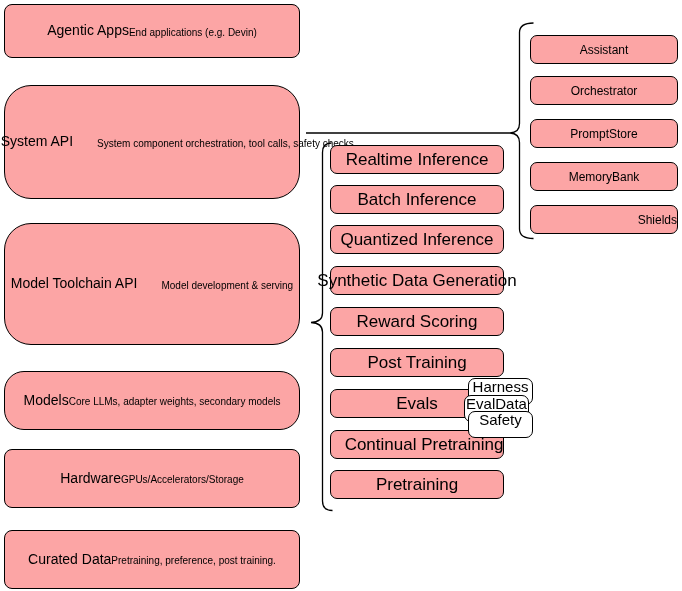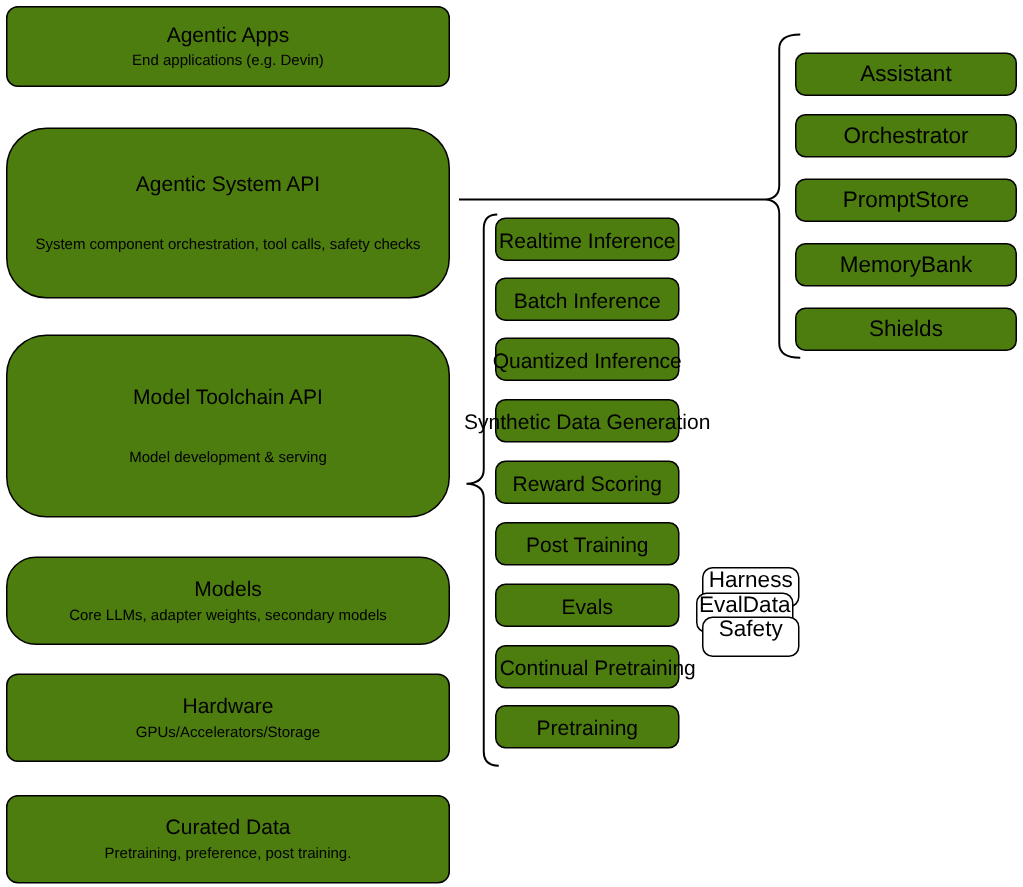--- a/index.html
+++ b/index.html
@@ -22,25 +22,24 @@
     width: 682px; height: 591px;
     pointer-events: none;
   }
   .overlay path, .overlay line {
     fill: none;
     stroke: #000000;
     stroke-width: 1.3;
   }
   .box {
     position: absolute;
-    background: #4d7c0f;
+    background: #fca5a5;
     border: 1.3px solid #000000;
     box-sizing: border-box;
     display: flex;
-    flex-direction: column;
     align-items: center;
     justify-content: center;
     text-align: center;
   }
   .left-box {
     left: 4px;
     width: 296px;
     border-radius: 8px;
   }
   .big-radius { border-radius: 27px; gap: 24px; }
@@ -50,31 +49,31 @@
     white-space: nowrap;
   }
   .left-box .subtitle {
     font-size: 10px;
     line-height: 1.3;
     margin-top: 2px;
     white-space: nowrap;
   }
   .mid-box {
     left: 330px;
-    width: 123px;
+    width: 174px;
     height: 29px;
     border-radius: 7px;
-    font-size: 14px;
+    font-size: 17px;
   }
   .right-box {
     left: 530px;
     width: 148px;
     height: 29px;
     border-radius: 7px;
-    font-size: 15px;
+    font-size: 12px;
   }
   .mid-box span, .right-box span, .pill span {
     white-space: nowrap;
     line-height: 1;
   }
   .pill {
     position: absolute;
     width: 65px;
     height: 27px;
     background: #ffffff;
@@ -174,17 +173,17 @@
   </div>
   <div class="box right-box" style="top:119px;">
     <span>PromptStore</span>
   </div>
   <div class="box right-box" style="top:76px;">
     <span>Orchestrator</span>
   </div>
   <div class="box right-box" style="top:162px;">
     <span>MemoryBank</span>
   </div>
-  <div class="box right-box" style="top:205px;">
+  <div class="box right-box" style="top:205px;justify-content:flex-end;">
     <span>Shields</span>
   </div>
 
 </div>
 
 </body></html>

